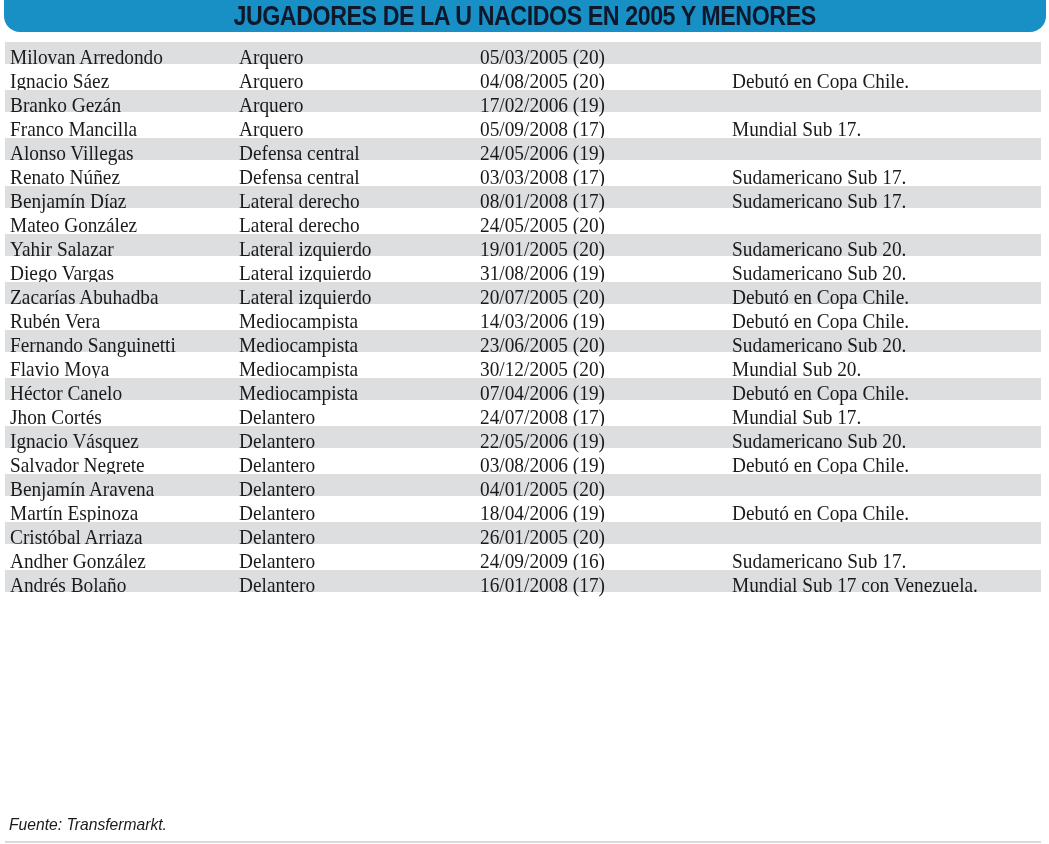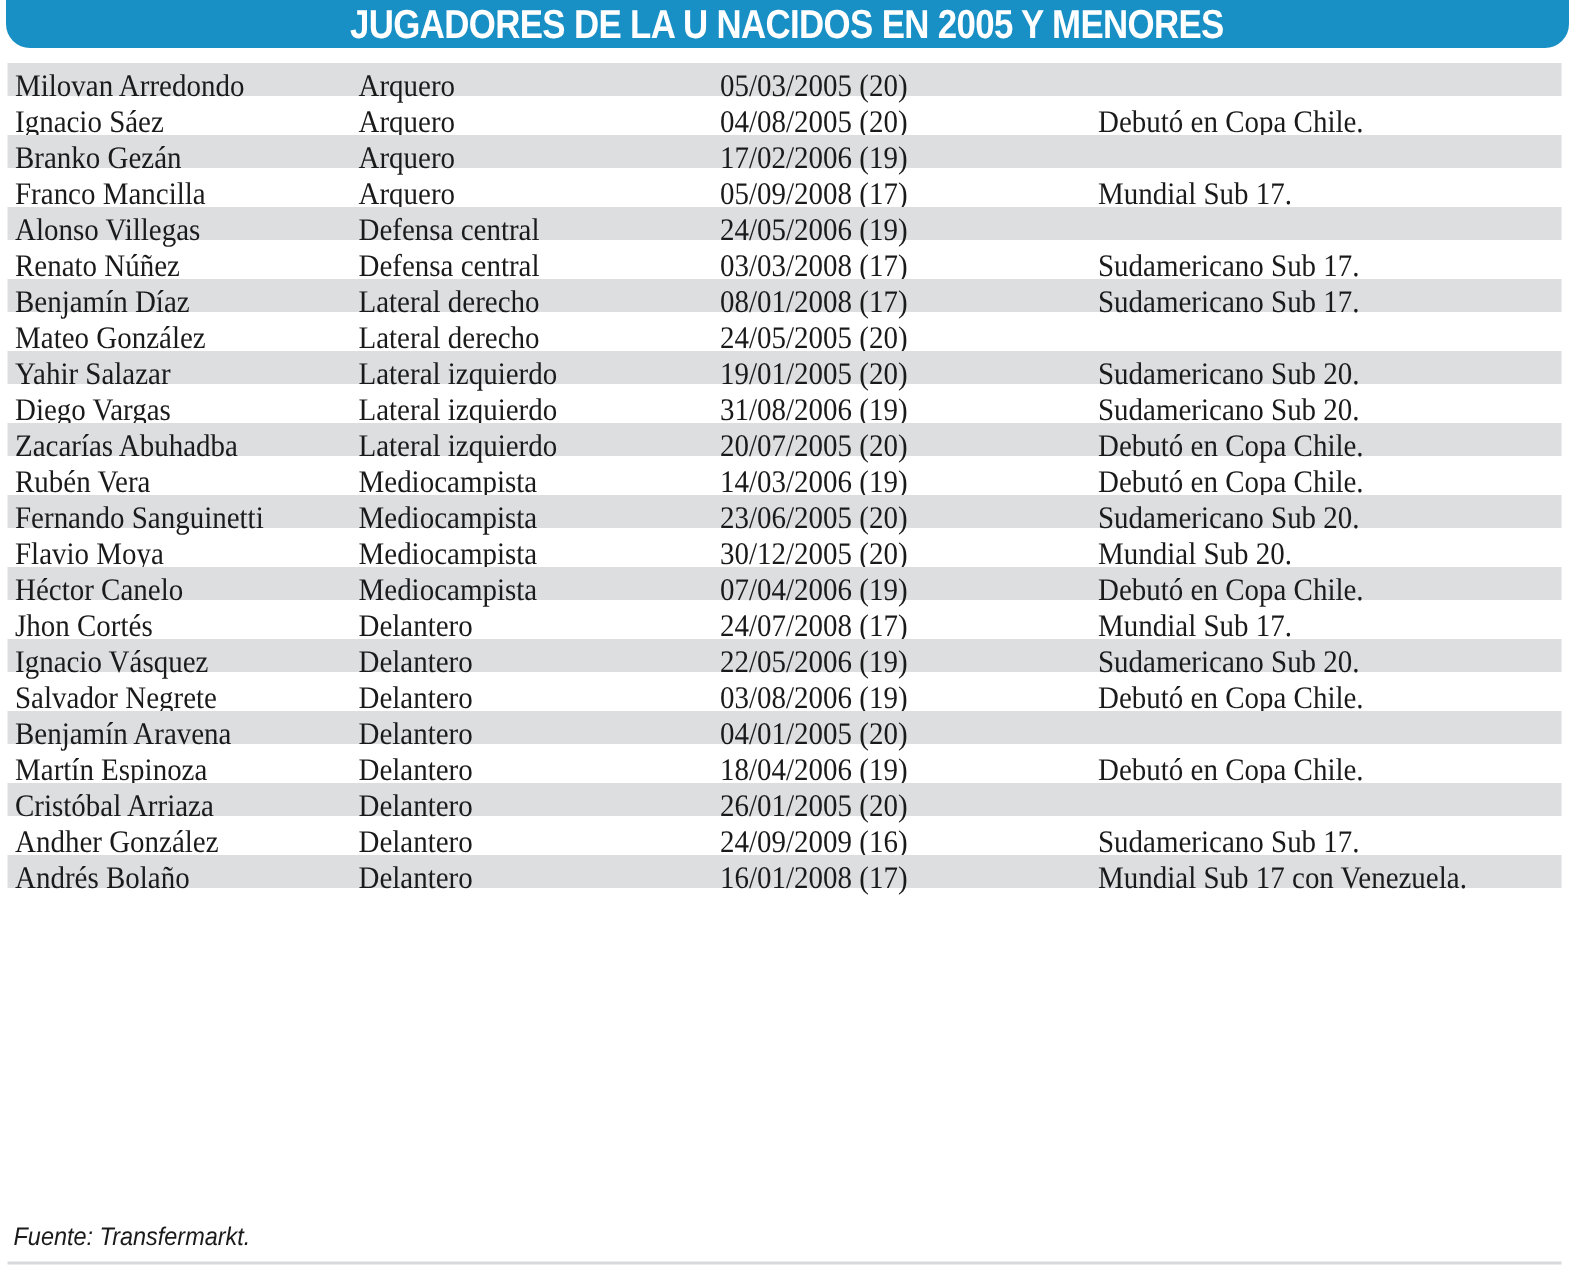--- a/index.html
+++ b/index.html
@@ -16,21 +16,21 @@
       color: #1a1a1a;
     }
     .title-bar {
       position: absolute;
       left: 4px;
       top: 0;
       width: 1042px;
       height: 32px;
       background: #1890c6;
       border-radius: 0 0 16px 16px;
-      color: #ffffff;
+      color: #0f172a;
       font-family: "Liberation Sans", sans-serif;
       font-weight: bold;
       font-size: 27px;
       line-height: 32px;
       text-align: center;
       letter-spacing: -0.5px;
       transform-origin: center;
     }
     .title-bar span {
       display: inline-block;

